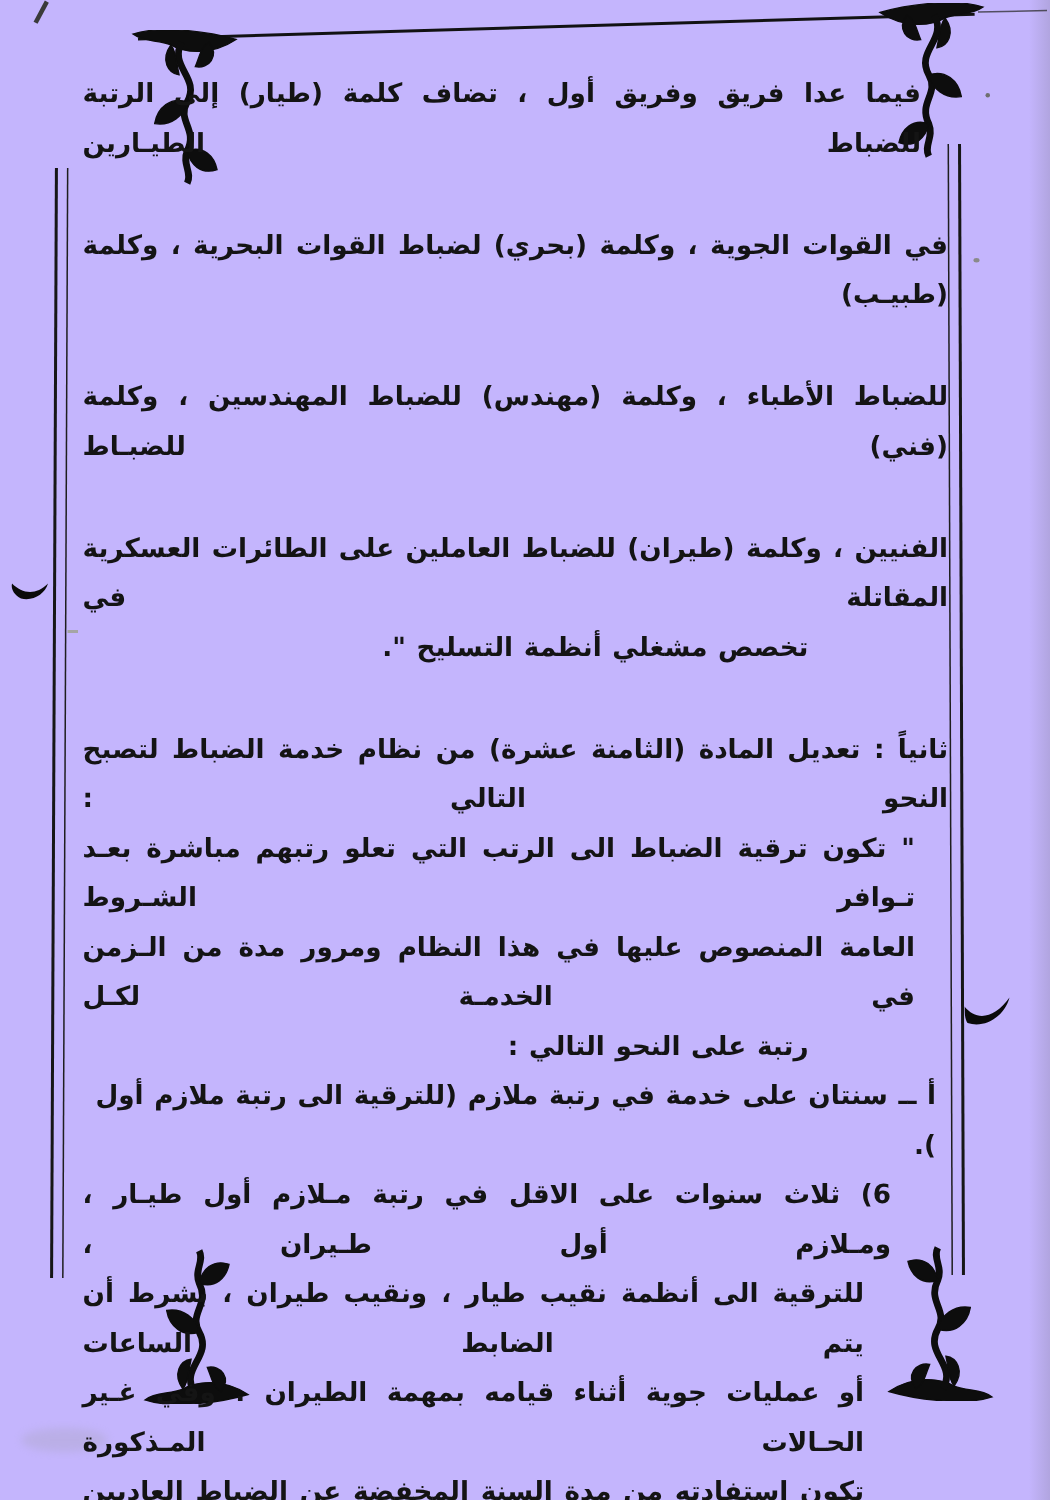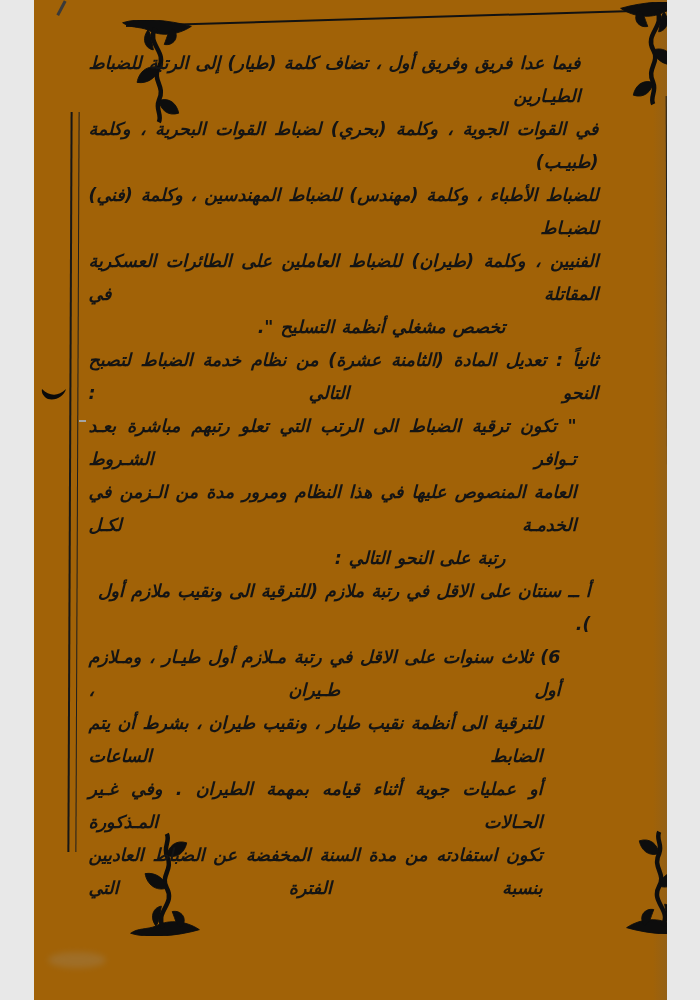--- a/index.html
+++ b/index.html
@@ -1,20 +1,19 @@
 <!DOCTYPE html>
 <html lang="ar"><head>
 <meta charset="utf-8">
 <style>
   html,body{margin:0;padding:0;background:#e8e8e8;}
   .page{
-    position:relative;width:633px;height:1000px;margin:0 auto;
-    background:#a16207;overflow:hidden;
+    position:relative;width:700px;height:1000px;margin:0 auto;
+    background:#c4b5fd;overflow:hidden;
     font-family:"DejaVu Sans",sans-serif;
-    font-style:italic;
   }
   
   .scan-shade-right{position:absolute;top:0;right:0;width:14px;height:100%;
     background:linear-gradient(to left,rgba(90,90,90,.18),rgba(0,0,0,0));}
   .scan-smudge{position:absolute;left:14px;top:952px;width:58px;height:16px;
     background:#9a9a9a;opacity:.22;border-radius:50%;filter:blur(3px);}
   
   .rule{position:absolute;background:transparent;}
   .rule-top{left:92px;top:25px;width:558px;height:0;
     border-top:2px solid #121212;transform:rotate(-1.7deg);transform-origin:left center;}
@@ -44,21 +43,21 @@
   .dash1{position:absolute;left:45px;top:420px;width:7px;height:2px;background:#a5a5a5;}
   
   .textcol{
     position:absolute;top:47px;right:66px;left:55px;
     direction:rtl;unicode-bidi:embed;
     color:#141414;font-weight:700;font-size:17.5px;line-height:33px;
     word-spacing:1px;
   }
   .line{text-align:right;white-space:normal;}
   .line.j{text-align:justify;text-align-last:justify;}
-  .p0{padding-right:2px;}  .p1{padding-right:20px;} .p2{padding-right:24px;}
+  .p0{padding-right:2px;margin-top:35px;}  .p1{padding-right:20px;} .p2{padding-right:24px;}
   .p3{padding-right:95px;} .p4{padding-right:10px;} .p5{padding-right:40px;}
   .p6{padding-right:58px;}
 </style>
 </head>
 <body>
 
 <div class="page">
 
   <div class="scan-shade-right"></div>
   <div class="scan-smudge"></div>
@@ -135,21 +134,21 @@
   <div class="textcol">
     <div class="line j  p1">فيما عدا فريق وفريق أول ، تضاف كلمة (طيار) إلى الرتبة للضباط الطيـارين</div>
     <div class="line j  p0">في القوات الجوية ، وكلمة (بحري) لضباط القوات البحرية ، وكلمة (طبيـب)</div>
     <div class="line j  p0">للضباط الأطباء ، وكلمة (مهندس) للضباط المهندسين ، وكلمة (فني) للضبـاط</div>
     <div class="line j  p0">الفنيين ، وكلمة (طيران) للضباط العاملين على الطائرات العسكرية المقاتلة في</div>
     <div class="line    p3">تخصص مشغلي أنظمة التسليح ".</div>
     <div class="line j  p0">ثانياً : تعديل المادة (الثامنة عشرة) من نظام خدمة الضباط لتصبح النحو التالي :</div>
     <div class="line j  p2">" تكون ترقية الضباط الى الرتب التي تعلو رتبهم مباشرة بعـد تـوافر الشـروط</div>
     <div class="line j  p2">العامة المنصوص عليها في هذا النظام ومرور مدة من الـزمن في الخدمـة لكـل</div>
     <div class="line    p3">رتبة على النحو التالي :</div>
-    <div class="line    p4">أ ــ سنتان على الاقل في رتبة ملازم (للترقية الى ونقيب ملازم أول ).</div>
+    <div class="line    p4">أ ــ سنتان على خدمة في رتبة ملازم (للترقية الى رتبة ملازم أول ).</div>
     <div class="line j  p5">6) ثلاث سنوات على الاقل في رتبة مـلازم أول طيـار ، ومـلازم أول طـيران ،</div>
     <div class="line j  p6">للترقية الى أنظمة نقيب طيار ، ونقيب طيران ، بشرط أن يتم الضابط الساعات</div>
     <div class="line j  p6">أو عمليات جوية أثناء قيامه بمهمة الطيران . وفي غـير الحـالات المـذكورة</div>
     <div class="line j  p6">تكون استفادته من مدة السنة المخفضة عن الضباط العاديين بنسبة الفترة التي</div>
 
   </div>
 
 </div>
 
 </body></html>

